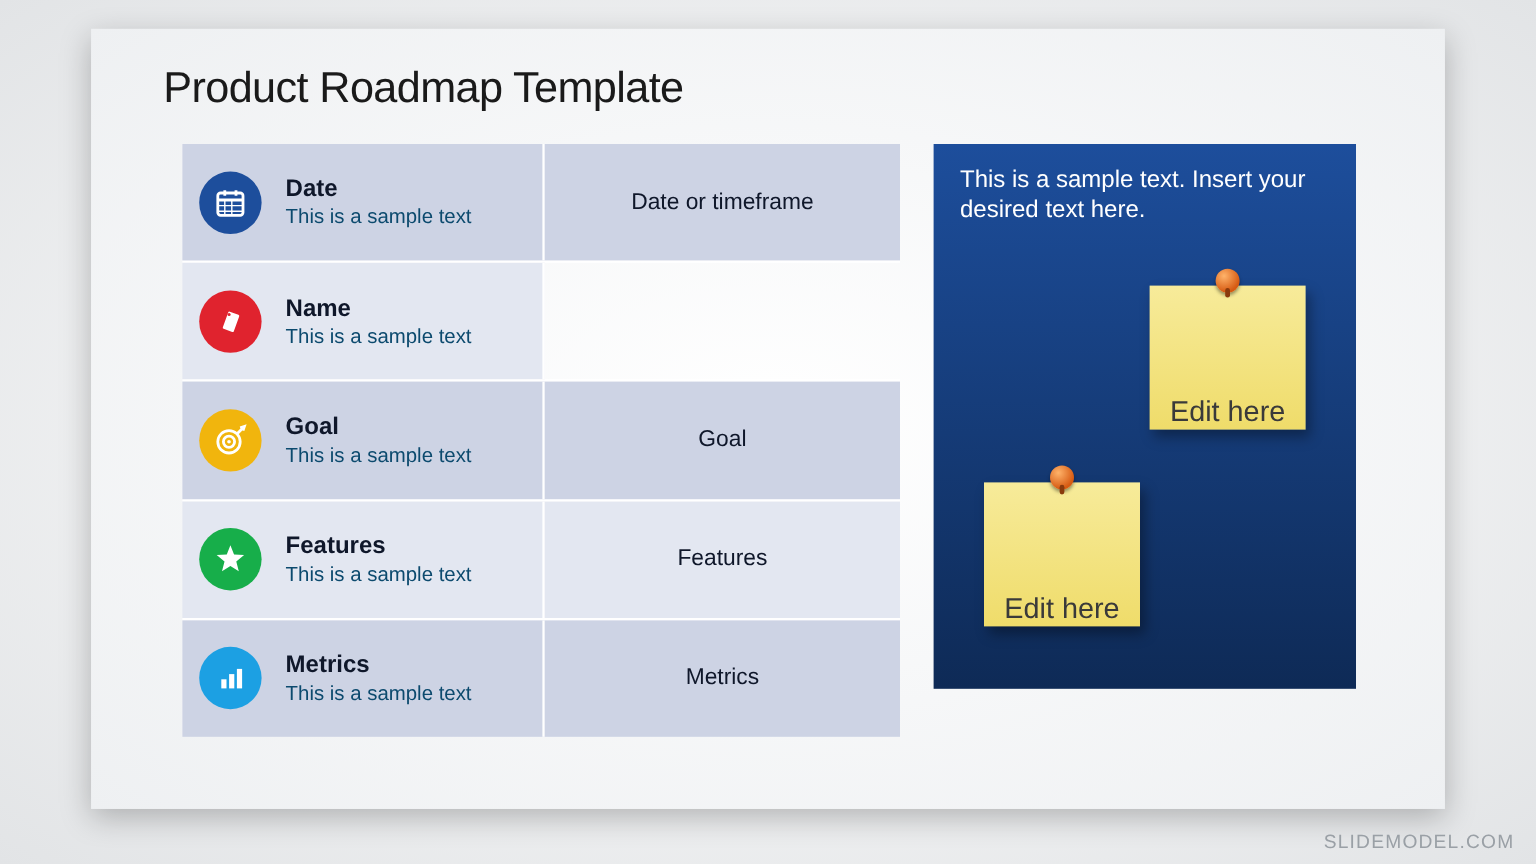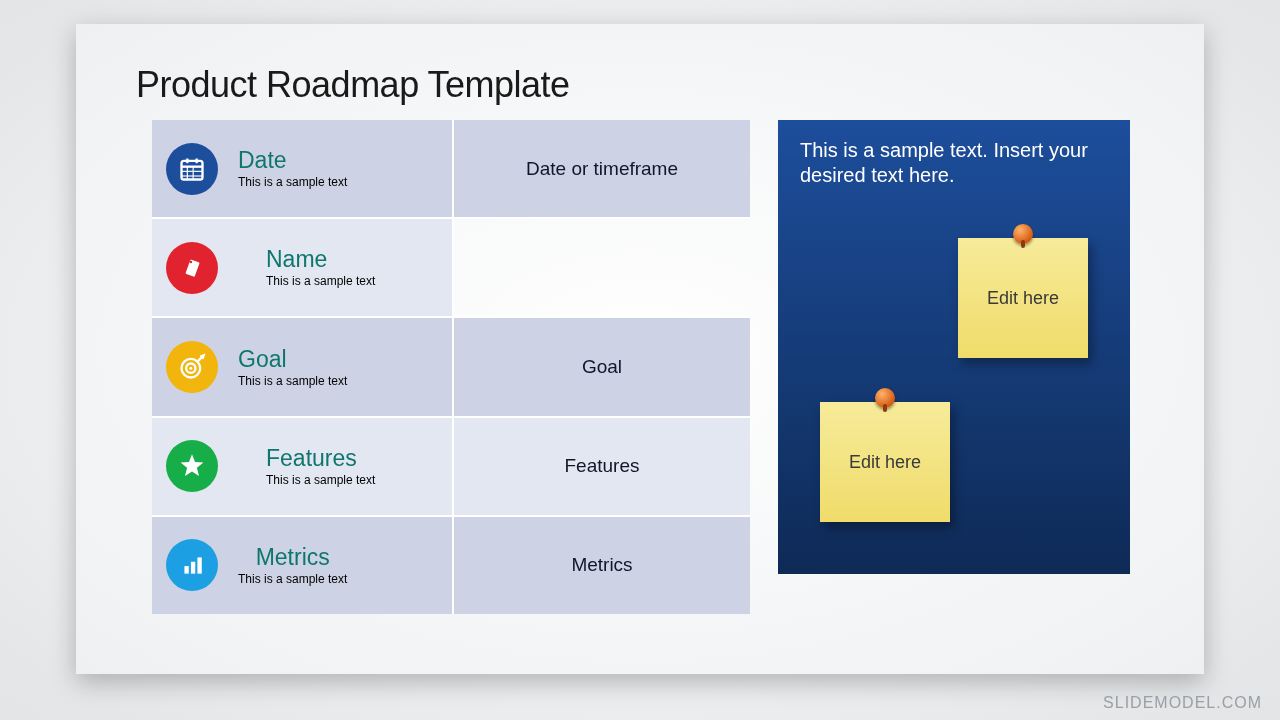--- a/index.html
+++ b/index.html
@@ -20,39 +20,38 @@
     box-shadow: 0 8px 24px rgba(0,0,0,0.25);
   }
   .title {
     position: absolute;
     left: 60px;
     top: 28px;
     font-size: 36px;
     font-weight: 400;
     color: #1a1a1a;
     letter-spacing: -0.5px;
-    margin-top: 12px;
   }
   .table {
     position: absolute;
     left: 76px;
     top: 96px;
     width: 598px;
     height: 494px;
     display: flex;
     flex-direction: column;
   }
   .row {
     flex: 1;
     display: flex;
     border-bottom: 2px solid #fff;
   }
-  .row:last-child { border-bottom: none; text-align: center; }
+  .row:last-child { border-bottom: none; }
   .row.odd .cell-left, .row.odd .cell-right { background: #cdd3e4; }
-  .row.even .cell-left, .row.even .cell-right { background: #e3e7f1; gap: 28px; }
+  .row.even .cell-left, .row.even .cell-right { background: #e3e7f1; }
   .cell-left {
     width: 302px;
     display: flex;
     align-items: center;
     padding: 10px 14px 10px 14px;
     border-right: 2px solid #fff;
   }
   .cell-right {
     flex: 1;
     display: flex;
@@ -65,22 +64,22 @@
     width: 52px;
     height: 52px;
     border-radius: 50%;
     display: flex;
     align-items: center;
     justify-content: center;
     margin-right: 20px;
     flex-shrink: 0;
   }
   .label-block { display: flex; flex-direction: column; }
-  .label-title { font-size: 23px; color: #0f766e; font-weight: 400; margin-bottom: 2px; }
-  .label-sub { font-size: 12px; color: #000000; line-height: 1.15; max-width: 170px; }
+  .label-title { font-size: 20px; color: #0f172a; font-weight: 700; margin-bottom: 2px; }
+  .label-sub { font-size: 17px; color: #0c4a6e; line-height: 1.15; max-width: 170px; }
   .panel {
     position: absolute;
     left: 702px;
     top: 96px;
     width: 352px;
     height: 454px;
     background: linear-gradient(180deg, #1d4e9c 0%, #0e2a56 100%);
   }
   .panel-text {
     color: #fff;
@@ -88,24 +87,24 @@
     line-height: 1.25;
     padding: 18px 22px 0 22px;
   }
   .sticky {
     position: absolute;
     width: 130px;
     height: 120px;
     background: linear-gradient(180deg, #f7eb9a 0%, #efdc6a 100%);
     box-shadow: 4px 6px 10px rgba(0,0,0,0.35);
     display: flex;
-    align-items: center;
+    align-items: flex-end;
     justify-content: center;
     color: #3a3a3a;
-    font-size: 18px;
+    font-size: 24px;
   }
   .sticky1 { left: 180px; top: 118px; }
   .sticky2 { left: 42px; top: 282px; }
   .pin {
     position: absolute;
     top: -14px;
     left: 55px;
     width: 20px;
     height: 20px;
     border-radius: 50%;

